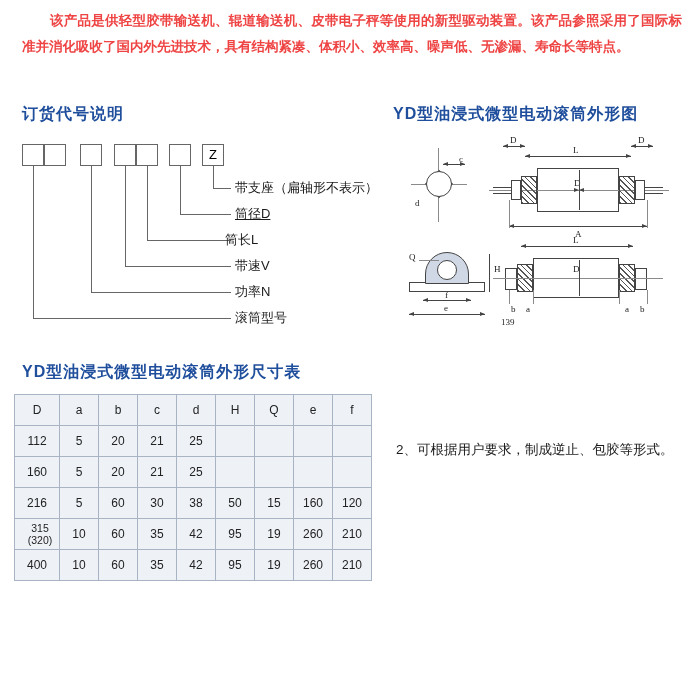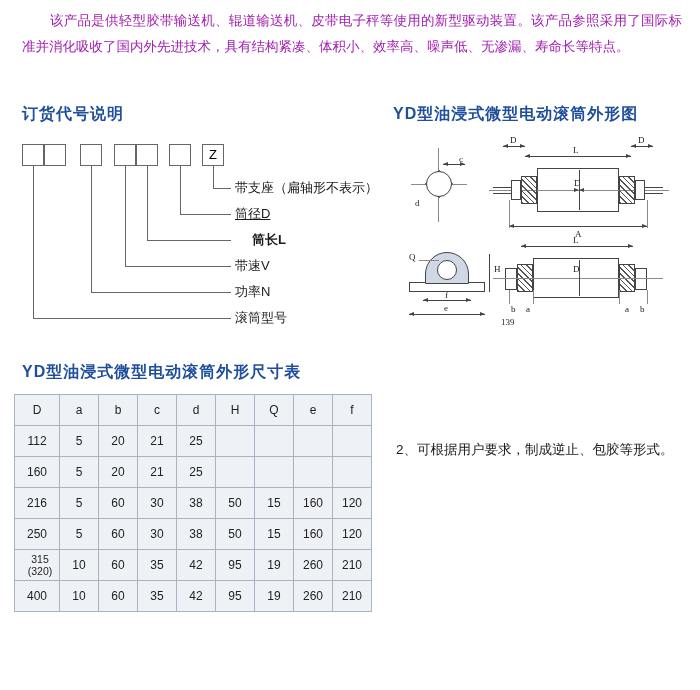--- a/index.html
+++ b/index.html
@@ -16,21 +16,22 @@
     overflow: hidden;
   }
   .intro {
     position: absolute;
     left: 22px;
     top: 8px;
     width: 660px;
     font-size: 13.5px;
     line-height: 26px;
     text-align: justify;
-    color: #a21caf;
+    color: #ef4444;
+    font-weight: bold;
   }
   .intro p { margin: 0; text-indent: 28px; }
 
   .sec-title {
     position: absolute;
     font-size: 16px;
     font-weight: bold;
     color: #1f4e9c;
     letter-spacing: 1px;
   }
@@ -208,21 +209,21 @@
   <div class="hline" style="left:111px; top:130px; width:106px;"></div>
 
   <div class="vline" style="left:77px; top:30px; height:126px;"></div>
   <div class="hline" style="left:77px; top:156px; width:140px;"></div>
 
   <div class="vline" style="left:19px; top:30px; height:152px;"></div>
   <div class="hline" style="left:19px; top:182px; width:198px;"></div>
 
   <div class="olabel" style="left:221px; top:43px;">带支座（扁轴形不表示）</div>
   <div class="olabel" style="left:221px; top:69px;text-decoration:underline;">筒径D</div>
-  <div class="olabel" style="left:238px; top:95px;font-weight:bold;">筒长L</div>
+  <div class="olabel" style="left:211px; top:95px;">筒长L</div>
   <div class="olabel" style="left:221px; top:121px;">带速V</div>
   <div class="olabel" style="left:221px; top:147px;text-align:center;">功率N</div>
   <div class="olabel" style="left:221px; top:173px;">滚筒型号</div>
 </div>
 
 <div id="outline-drawing">
 
   <div class="dl dlv dlight" style="left:45px; top:14px; height:74px;"></div>
   <div class="dl dlh dlight" style="left:18px; top:50px; width:56px;"></div>
   <div class="dfill" style="left:36px; top:40px; width:20px; height:20px; transform:rotate(45deg);"></div>
@@ -336,31 +337,20 @@
         <td>5</td>
         <td>60</td>
         <td>30</td>
         <td>38</td>
         <td>50</td>
         <td>15</td>
         <td>160</td>
         <td>120</td>
       </tr>
       <tr>
-        <td>250</td>
-        <td>5</td>
-        <td>60</td>
-        <td>30</td>
-        <td>38</td>
-        <td>50</td>
-        <td>15</td>
-        <td>160</td>
-        <td>120</td>
-      </tr>
-      <tr>
         <td class="twoline">315<br>(320)</td>
         <td>10</td>
         <td>60</td>
         <td>35</td>
         <td>42</td>
         <td>95</td>
         <td>19</td>
         <td>260</td>
         <td>210</td>
       </tr>

